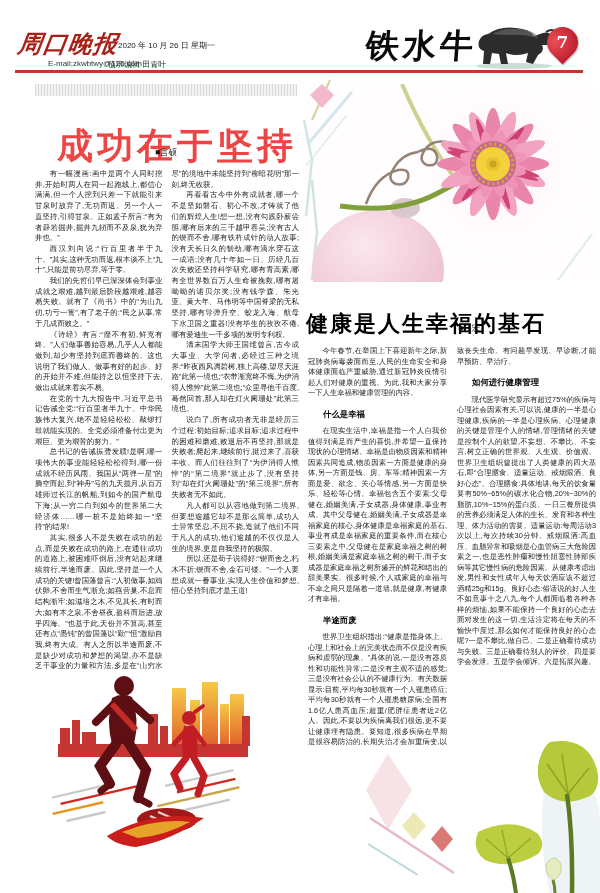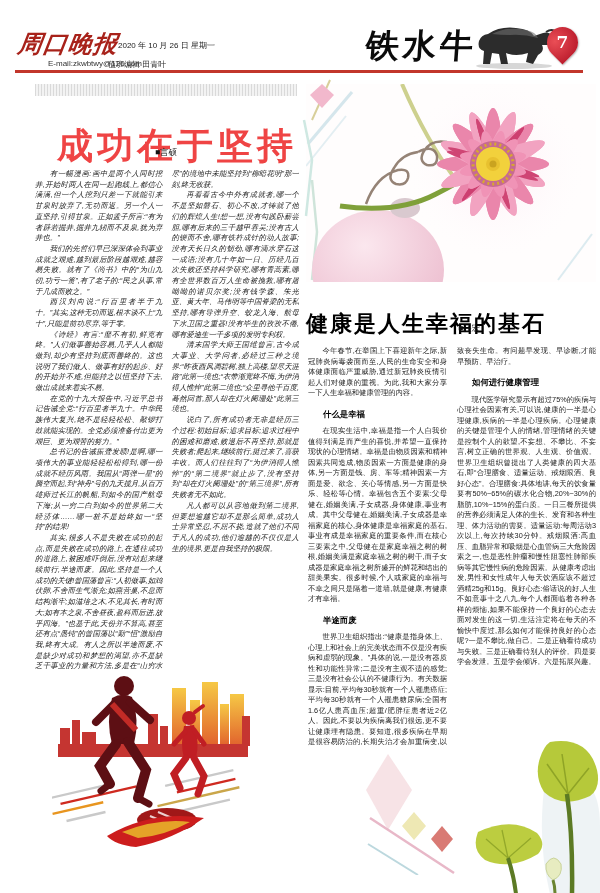--- a/index.html
+++ b/index.html
@@ -28,21 +28,21 @@
   
   .gray-band{position:absolute;left:35px;top:84px;width:262px;height:12px;opacity:.75;
         background:repeating-linear-gradient(90deg,#cdcdcd 0 1px,#efefef 1px 3px);}
   .la-title{position:absolute;left:35px;top:98px;width:262px;text-align:right;
         font-family:"Liberation Serif",serif;font-size:36px;font-weight:900;
         letter-spacing:4px;color:#ef4444;white-space:nowrap;}
   .la-byline{position:absolute;left:35px;top:147px;width:262px;text-align:center;
         font-size:8.5px;color:#111;}
   .la-body{position:absolute;left:35px;top:169px;width:264px;height:522px;
         column-count:2;column-gap:9px;column-fill:auto;overflow:hidden;
-        font-size:7.4px;line-height:10.7px;text-align:justify;font-style:italic;}
+        font-size:7.4px;line-height:10.7px;text-align:justify;}
   .la-body p,.ra-body p{margin:0;text-indent:2em;}
   
   .photo-wrap{position:absolute;left:306px;top:84px;width:290px;height:198px;background:#fdfbfb;}
   .kite-top{position:absolute;left:294px;top:78px;z-index:3;}
   .ra-title{position:absolute;left:306px;top:291px;width:290px;
         font-family:"Liberation Serif",serif;font-size:22px;font-weight:900;
         letter-spacing:2px;color:#000;white-space:nowrap;}
   .ra-byline{position:absolute;left:324px;top:323px;width:290px;text-align:center;
         font-size:8.5px;color:#111;}
   .ra-body{position:absolute;left:308px;top:346px;width:288px;height:406px;z-index:2;
@@ -80,30 +80,31 @@
   <div class="page-badge">
     <span>7</span>
   </div>
   <div class="head-rule"></div>
 
   <div class="gray-band"></div>
   <h1 class="la-title">成功在于坚持</h1>
   <div class="la-byline">■言硕</div>
   <div class="la-body">
       <p>有一幅漫画:画中是两个人同时挖井,开始时两人在同一起跑线上,都信心满满,但一个人挖到只差一下就能引来甘泉时放弃了,无功而返。另一个人一直坚持,引得甘泉。正如孟子所言:“有为者辟若掘井,掘井九轫而不及泉,犹为弃井也。”</p>
+      <p>西汉刘向说:“行百里者半于九十。”其实,这种无功而返,根本谈不上“九十”,只能是前功尽弃,等于零。</p>
       <p>我们的先哲们早已深深体会到事业成就之艰难,越到最后阶段越艰难,越容易失败。就有了《尚书》中的“为山九仞,功亏一篑”,有了老子的:“民之从事,常于几成而败之。”</p>
-      <p>西汉刘向说:“行百里者半于九十。”其实,这种无功而返,根本谈不上“九十”,只能是前功尽弃,等于零。</p>
       <p>《诗经》有言:“靡不有初,鲜克有终。”人们做事善始容易,几乎人人都能做到,却少有坚持到底而善终的。这也说明了我们做人、做事有好的起步、好的开始并不难,但能持之以恒坚持下去,做出成就来着实不易。</p>
       <p>在党的十九大报告中,习近平总书记告诫全党:“行百里者半九十。中华民族伟大复兴,绝不是轻轻松松、敲锣打鼓就能实现的。全党必须准备付出更为艰巨、更为艰苦的努力。”</p>
       <p>总书记的告诫振聋发聩!是啊,哪一项伟大的事业能轻轻松松得到,哪一份成就不经历风雨。我国从“两弹一星”的腾空而起,到“神舟”号的九天揽月,从百万雄师过长江的帆船,到如今的国产航母下海;从一穷二白到如今的世界第二大经济体……哪一桩不是始终如一“坚持”的结果!</p>
       <p>其实,很多人不是失败在成功的起点,而是失败在成功的路上,在通往成功的道路上,被困难吓倒后,没有站起来继续前行,半途而废。因此,坚持是一个人成功的关键!曾国藩曾言:“人初做事,如鸡伏卵,不舍而生气渐充;如燕营巢,不息而结构渐牢;如滋培之木,不见其长,有时而大;如有本之泉,不舍昼夜,盈科而后进,放乎四海。”也基于此,天份并不算高,甚至还有点“愚钝”的曾国藩以“勤”“恒”激励自我,终有大成。有人之所以半途而废,不是缺少对成功和梦想的渴望,亦不是缺乏干事业的力量和方法,多是在“山穷水尽”的境地中未能坚持到“柳暗花明”那一刻,终无收获。</p>
       <p>再看看古今中外有成就者,哪一个不是坚如磐石、初心不改,才铸就了他们的辉煌人生!想一想,没有勾践卧薪尝胆,哪有后来的三千越甲吞吴;没有古人的锲而不舍,哪有铁杵成针的动人故事;没有天长日久的韧劲,哪有滴水穿石这一成语;没有几十年如一日、历经几百次失败还坚持科学研究,哪有青蒿素,哪有全世界数百万人生命被挽救,哪有屠呦呦的诺贝尔奖;没有钱学森、朱光亚、黄大年、马伟明等中国脊梁的无私坚持,哪有导弹升空、蛟龙入海、航母下水卫国之重器!没有毕生的孜孜不倦,哪有爱迪生一千多项的发明专利权。</p>
       <p>清末国学大师王国维曾言,古今成大事业、大学问者,必经过三种之境界:“昨夜西风凋碧树,独上高楼,望尽天涯路”此第一境也;“衣带渐宽终不悔,为伊消得人憔悴”此第二境也;“众里寻他千百度,蓦然回首,那人却在灯火阑珊处”此第三境也。</p>
       <p>说白了,所有成功者无非是经历三个过程:初始目标;追求目标;追求过程中的困难和磨难,败退后不再坚持,那就是失败者;爬起来,继续前行,挺过来了,喜获丰收。而人们往往到了“为伊消得人憔悴”的“第二境界”就止步了,没有坚持到“却在灯火阑珊处”的“第三境界”,所有失败者无不如此。</p>
       <p>凡人都可以从容地做到第二境界,但要想逾越它却不是那么简单,成功人士异常坚忍,不屈不挠,造就了他们不同于凡人的成功,他们逾越的不仅仅是人生的境界,更是自我坚持的极限。</p>
+      <p>所以,还是荀子说得好:“锲而舍之,朽木不折;锲而不舍,金石可镂。”一个人要想成就一番事业,实现人生价值和梦想,恒心坚持到底才是王道!</p>
     </div>
 
   <div class="runner-wrap">
     <svg width="200" height="195" viewBox="0 0 200 195">
       <g opacity="0.95">
         <defs>
           <linearGradient id="sky" x1="0" y1="0" x2="0" y2="1">
             <stop offset="0" stop-color="#f6c63c"></stop>
               <stop offset="1" stop-color="#e05a22"></stop>
           </linearGradient>

